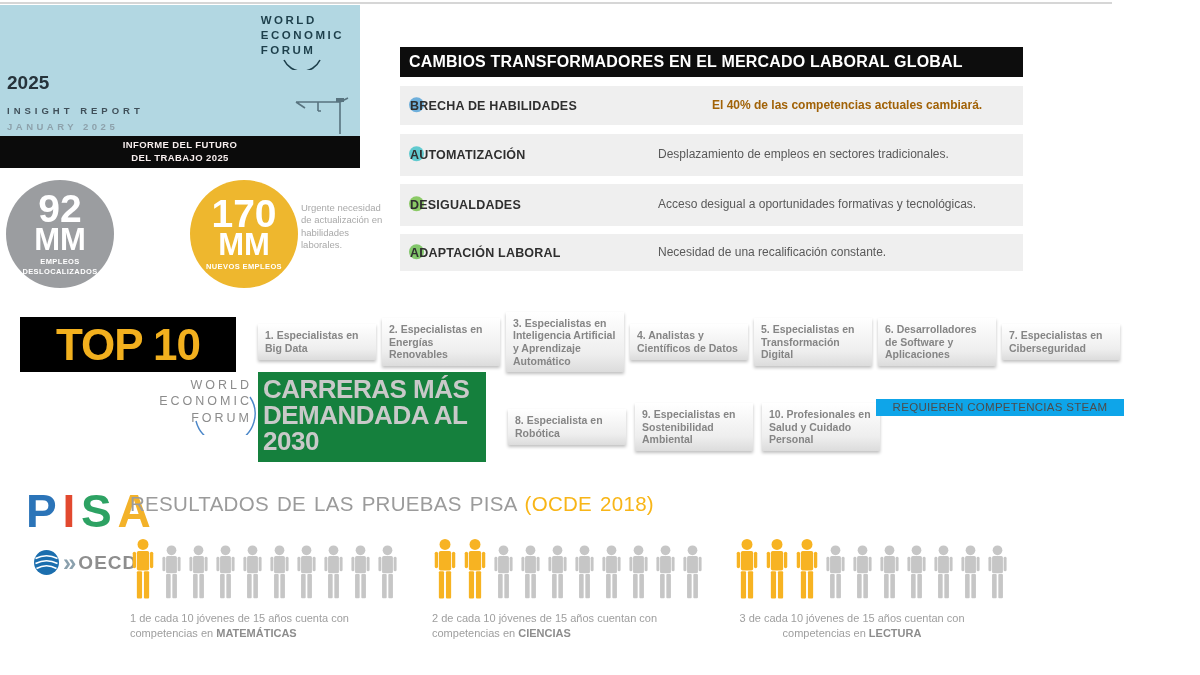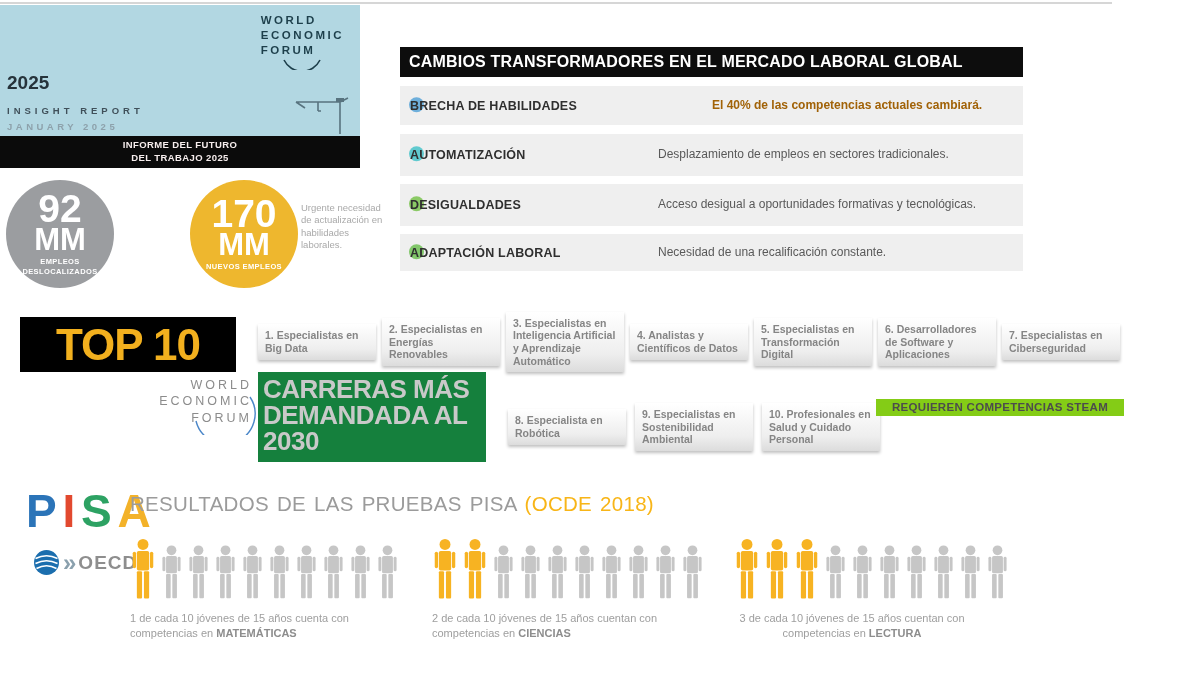--- a/index.html
+++ b/index.html
@@ -53,22 +53,22 @@
   .t10-swoosh { position:absolute; right:-4px; top:18px; }
   .carreras-box { position:absolute; left:258px; top:372px; width:228px; height:90px; background:#15803d;
                   color:#c9c9c9; font-weight:bold; font-size:26px; line-height:1.0; letter-spacing:-0.5px;
                   padding:4px 5px; }
   .t10-row { position:absolute; display:flex; gap:6px; align-items:center; }
   .t10-row1 { left:258px; top:303px; width:872px; height:78px; }
   .t10-row2 { left:508px; top:396px; width:372px; height:62px;justify-content:space-between; }
   .t10-card { flex:0 0 118px; background:linear-gradient(180deg,#ffffff 0%,#eeeeee 70%,#dcdcdc 100%);
               box-shadow:0 2px 3px rgba(0,0,0,.25); padding:5px 7px; color:#858585;
               font-size:10.5px; font-weight:bold; line-height:1.2; }
-  .steam-band { position:absolute; left:876px; top:399px; width:248px; height:17px; background:#84cc16;
-                color:#4c4c4c; font-size:11.5px; font-weight:bold; text-align:center; line-height:17px; letter-spacing:.3px; }
+  .steam-band { position:absolute; left:876px; top:399px; width:248px; height:17px; background:#0ea5e9;
+                color:#4c4c4c; font-size:11.5px; font-weight:normal; text-align:center; line-height:17px; letter-spacing:.3px; }
 
   
   .pisa-logo { position:absolute; left:26px; top:484px; font-size:46px; font-weight:bold; letter-spacing:-2px;text-align:center; }
   .pisa-logo span { display:inline-block; margin-right:-3px; }
   .pisa-title { position:absolute; left:130px; top:492px; font-size:20.5px; font-weight:normal; color:#9b9b9b;
                 letter-spacing:.3px; word-spacing:2px; }
   .oecd-logo { position:absolute; left:33px; top:549px; display:flex; align-items:center; }
   .oecd-logo .chev { color:#8aa0ad; font-size:24px; font-weight:bold; margin:0 2px 0 3px; line-height:1; }
   .oecd-logo .txt { color:#8e8e8e; font-size:19px; font-weight:bold; letter-spacing:1px; }
   .pisa-group { position:absolute; top:532px; height:72px; display:flex; align-items:flex-end; gap:4px; }

